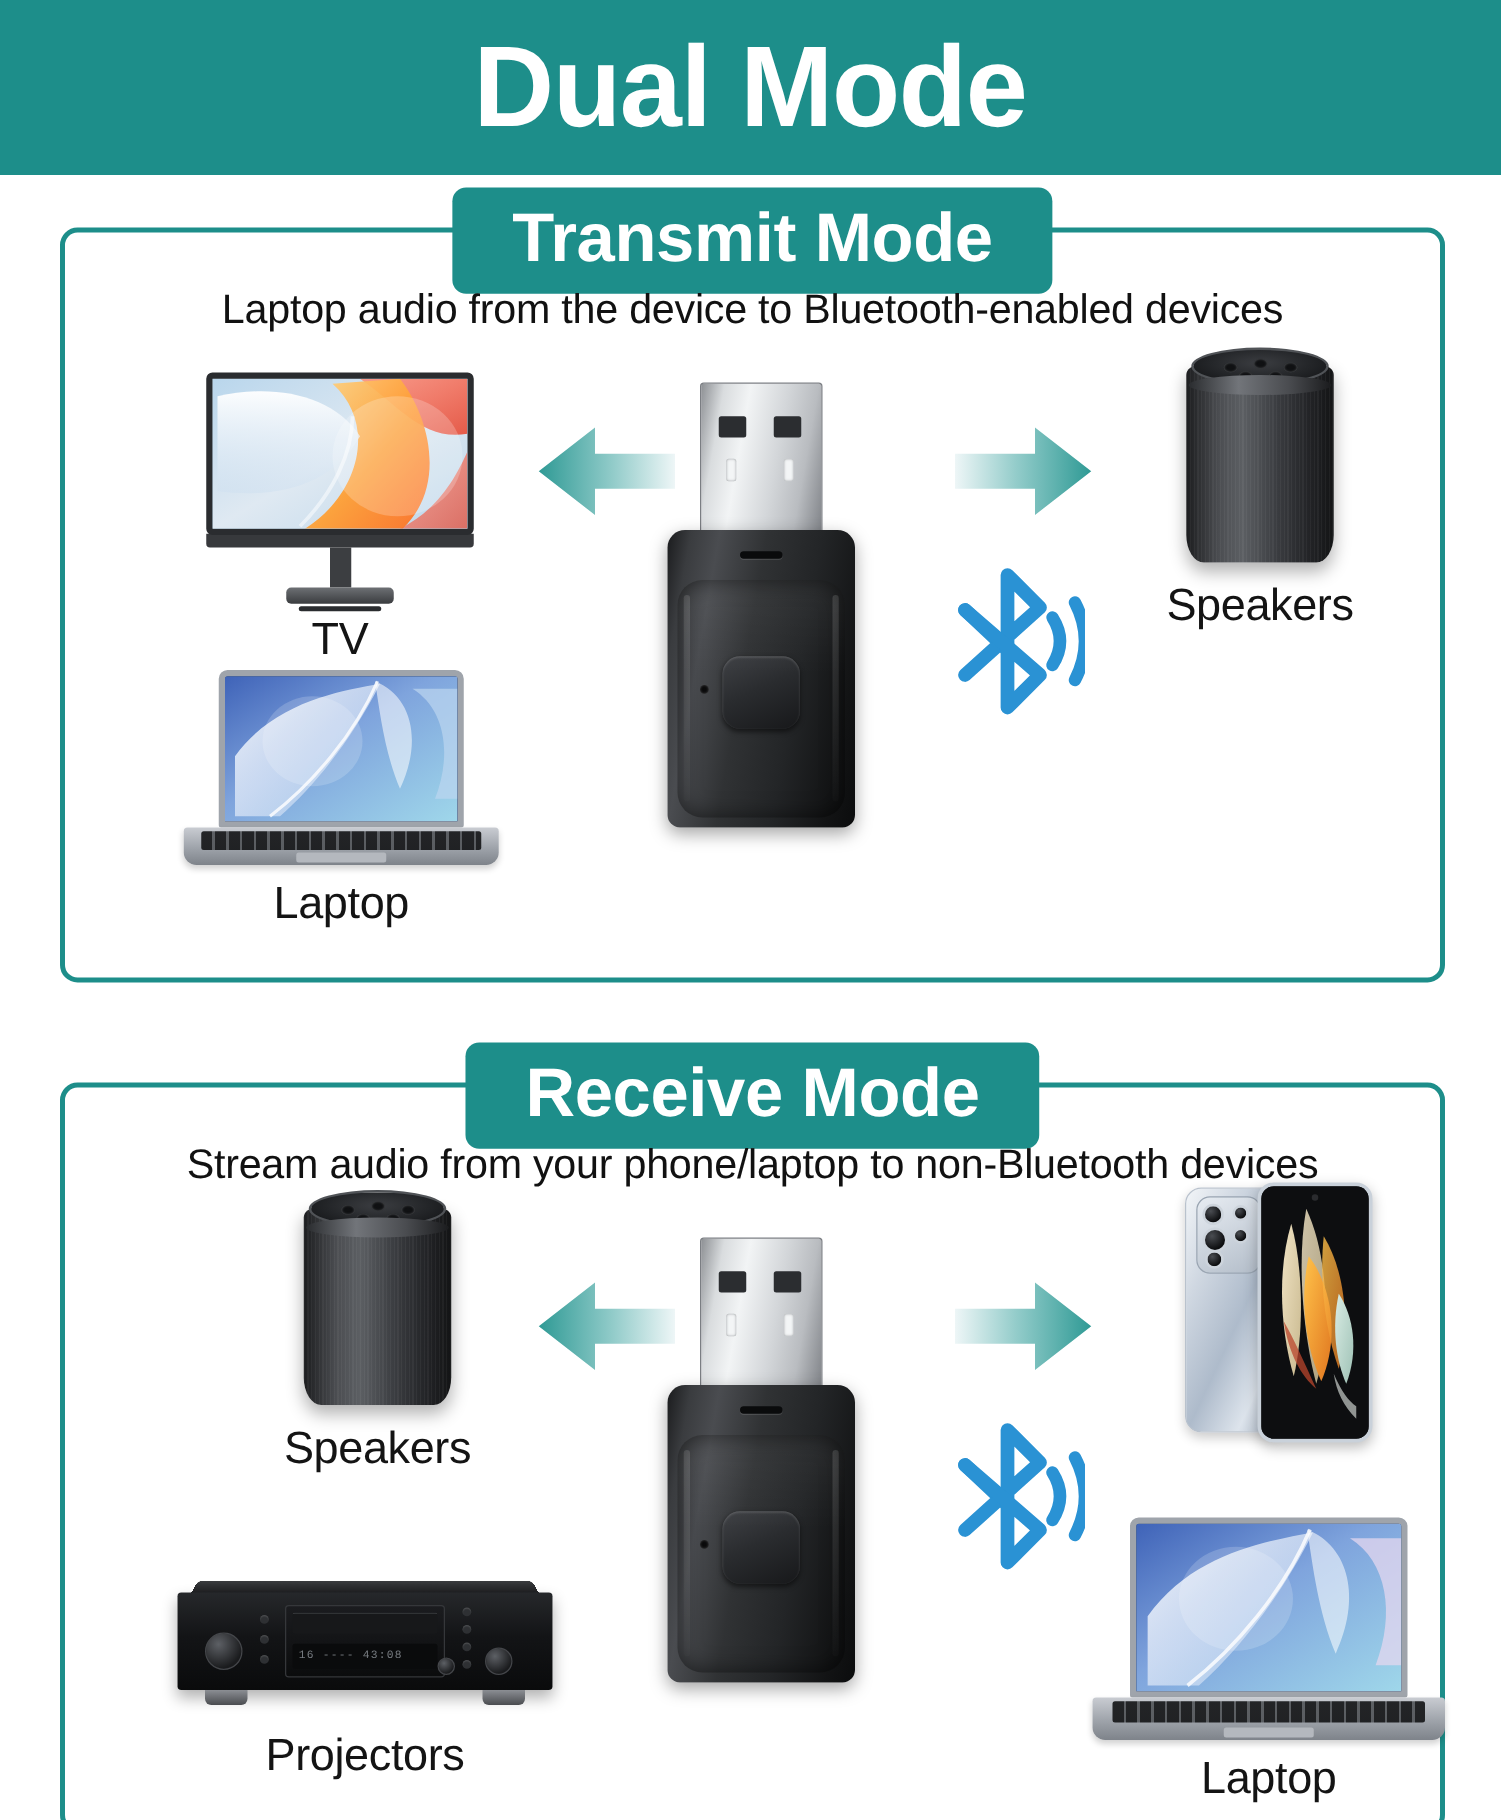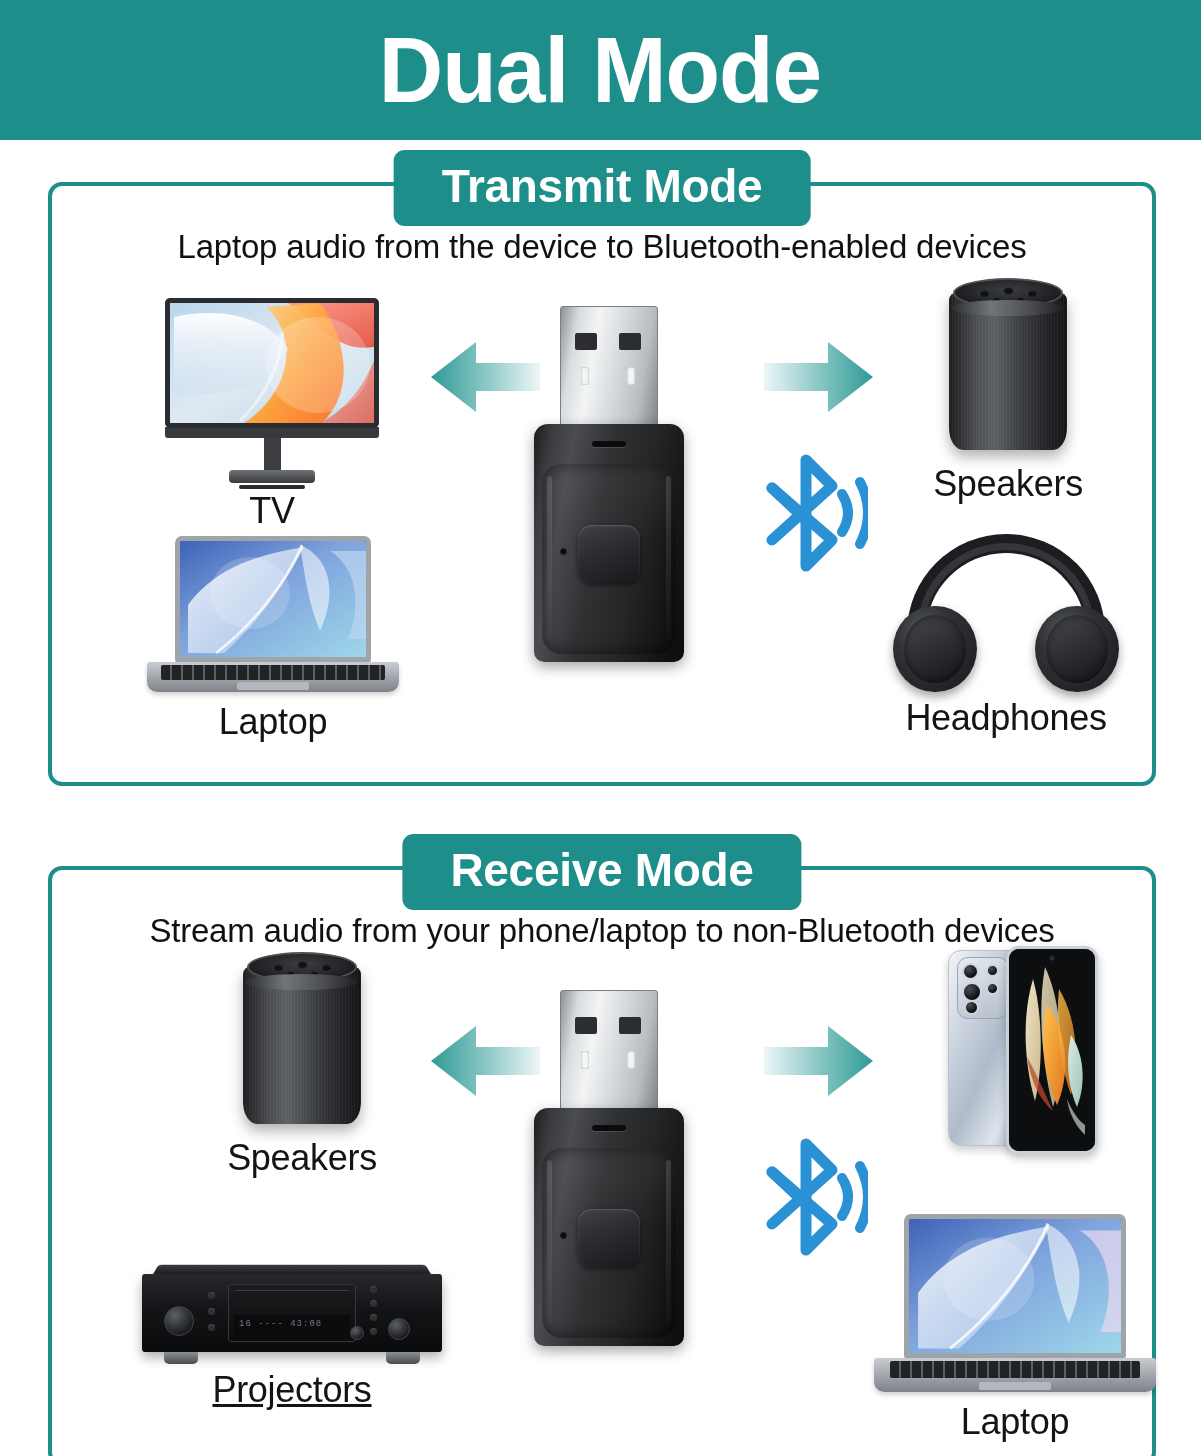--- a/index.html
+++ b/index.html
@@ -38,21 +38,21 @@
   #section-receive { left:48px; top:866px; width:1108px; height:600px; }
 
   .badge{
     position:absolute;
     top:-36px;
     left:50%;
     transform:translateX(-50%);
     background:#1d8e8a;
     border-radius:11px;
     color:#ffffff;
-    font-size:46px;
+    font-size:55px;
     font-weight:bold;
     padding:13px 48px 17px 48px;
     white-space:nowrap;
     line-height:1;
     letter-spacing:-0.3px;
   }
 
   .subtitle{
     position:absolute;
     top:42px;
@@ -426,29 +426,20 @@
         <div class="spk-dot" style="left:48px;top:7px;"></div>
         <div class="spk-dot" style="left:72px;top:10px;"></div>
         <div class="spk-dot" style="left:36px;top:17px;"></div>
         <div class="spk-dot" style="left:60px;top:17px;"></div>
       </div>
       <div class="spk-collar"></div>
     </div>
     <div class="item-label" style="width:240px;margin-top:16px;">Speakers</div>
   </div>
 
-  <div class="cell" style="left:820px;top:348px;width:268px;">
-    <div class="hp">
-      <div class="hp-band"></div>
-      <div class="hp-band2"></div>
-      <div class="hp-cup" style="left:6px;"></div>
-      <div class="hp-cup" style="right:6px;"></div>
-    </div>
-    <div class="item-label" style="width:268px;margin-top:6px;">Headphones</div>
-  </div>
 
 </div>
 
 <div class="section" id="section-receive">
 
   <div class="badge">Receive Mode</div>
   <div class="subtitle">Stream audio from your phone/laptop to non-Bluetooth devices</div>
 
   <div class="cell" style="left:130px;top:82px;width:240px;">
     <div class="spk">
@@ -482,21 +473,21 @@
         <div class="av-btn" style="left:228px;top:12px;"></div>
         <div class="av-btn" style="left:228px;top:26px;"></div>
         <div class="av-btn" style="left:228px;top:40px;"></div>
         <div class="av-btn" style="left:228px;top:54px;"></div>
         <div class="av-knob" style="left:246px;top:44px;width:22px;height:22px;"></div>
         <div class="av-knob" style="left:208px;top:52px;width:14px;height:14px;"></div>
       </div>
       <div class="av-foot" style="left:22px;"></div>
       <div class="av-foot" style="right:22px;"></div>
     </div>
-    <div class="item-label" style="width:320px;margin-top:8px;text-decoration:underline;">Projectors</div>
+    <div class="item-label" style="width:320px;margin-top:22px;">Projectors</div>
   </div>
 
   <div class="arrow" style="left:378px;top:155px;">
     <svg width="110" height="72" viewBox="0 0 110 72">
       <defs>
         <linearGradient id="arL2" x1="1" y1="0" x2="0" y2="0">
           <stop offset="0" stop-color="#eef6f7"></stop>
             <stop offset="0.45" stop-color="#93ccca"></stop>
             <stop offset="1" stop-color="#2f9a95"></stop>
         </linearGradient>

